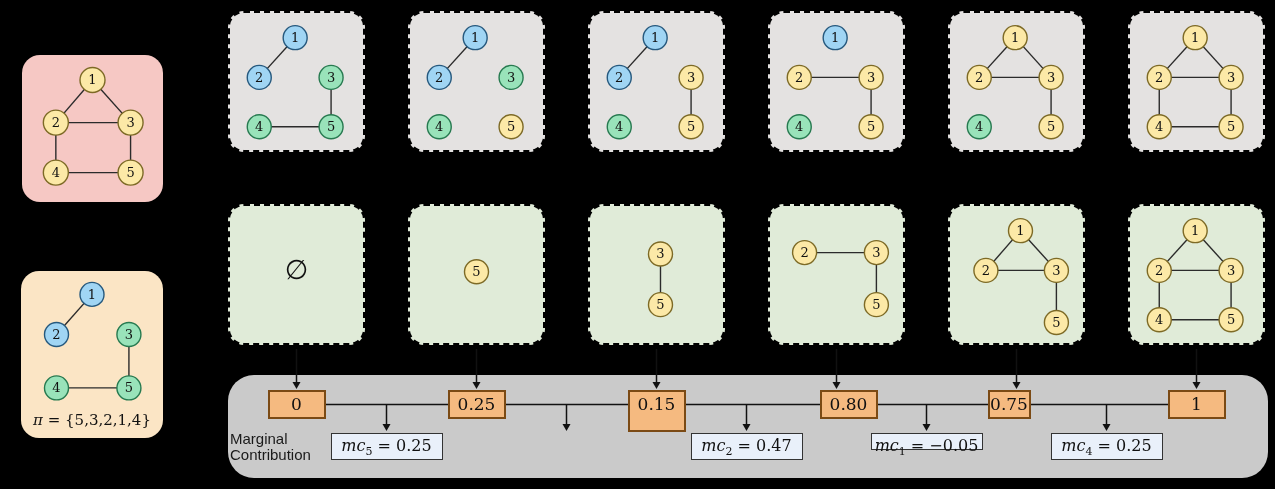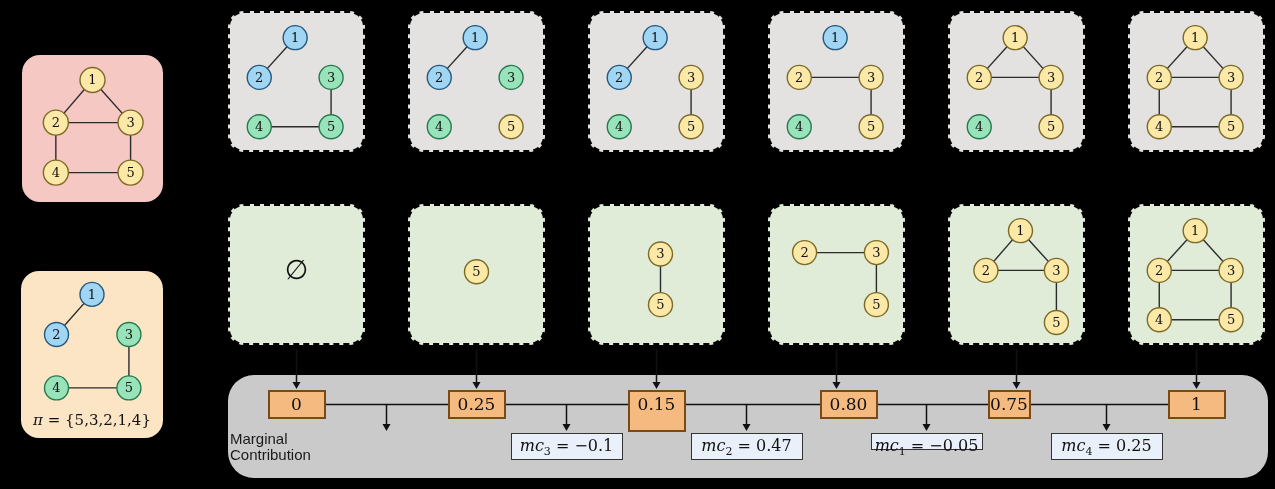--- a/index.html
+++ b/index.html
@@ -403,17 +403,17 @@
           <text x="101.08" y="118.21" text-anchor="middle" font-size="13" fill="#111">5</text>
         </g>
       </svg>
     </div>
     <div class="vbox" style="left: 267.5px; top: 390px; width: 58px; height: 29px; line-height: 25px;">0</div>
     <div class="vbox" style="left: 447.5px; top: 390px; width: 58px; height: 29px; line-height: 25px; text-align: center;">0.25</div>
     <div class="vbox" style="left: 627.5px; top: 390px; width: 58px; height: 42px; line-height: 25px;">0.15</div>
     <div class="vbox" style="left: 807.5px; top: 390px; width: 58px; height: 29px; line-height: 25px; margin-left: 12px;">0.80</div>
     <div class="vbox" style="left: 987.5px; top: 390px; width: 43px; height: 29px; line-height: 25px;">0.75</div>
     <div class="vbox" style="left: 1167.5px; top: 390px; width: 58px; height: 29px; line-height: 25px;">1</div>
-    <div class="mcbox" style="left: 510.5px; top: 433px; width: 112px; height: 27px; line-height: 23px;"><span class="base">mc</span><sub>3</sub><span> = −0.1</span></div>
+    <div class="mcbox" style="left: 330.5px; top: 433px; width: 112px; height: 27px; line-height: 23px;"><span class="base">mc</span><sub>5</sub><span> = 0.25</span></div>
     <div class="mcbox" style="left: 690.5px; top: 433px; width: 112px; height: 27px; line-height: 23px;"><span class="base">mc</span><sub>2</sub><span> = 0.47</span></div>
     <div class="mcbox" style="left: 870.5px; top: 433px; width: 112px; height: 17px; line-height: 23px;"><span class="base">mc</span><sub>1</sub><span> = −0.05</span></div>
     <div class="mcbox" style="left: 1050.5px; top: 433px; width: 112px; height: 27px; line-height: 23px;"><span class="base">mc</span><sub>4</sub><span> = 0.25</span></div>
   </div>
 
 </body></html>

